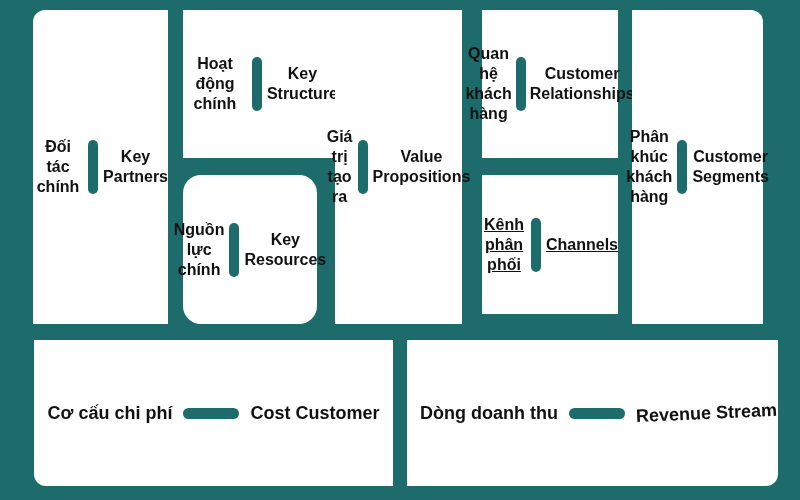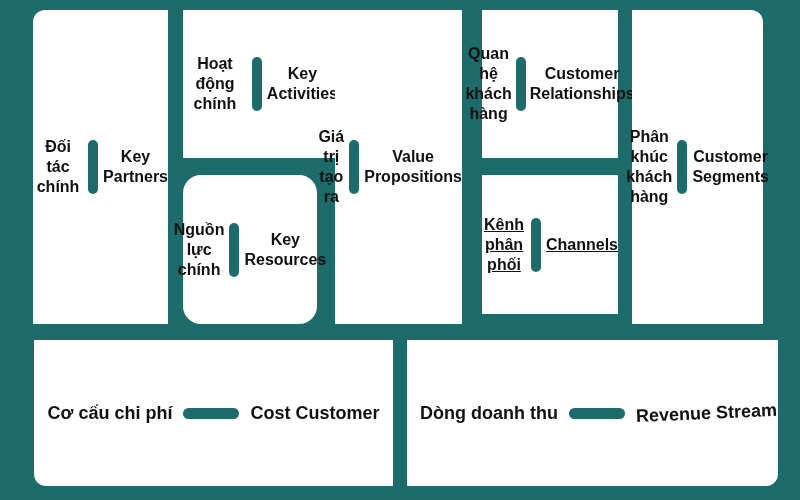--- a/index.html
+++ b/index.html
@@ -49,21 +49,21 @@
     align-items: center;
   }
   .box-row .label {
     font-size: 18px;
     white-space: nowrap;
   }
   
   .b-key-partners           { left: 33px;  top: 10px;  width: 135px; height: 314px; border-radius: 12px 0 0 0; }
   .b-key-activities         { left: 183px; top: 10px;  width: 155px; height: 148px; }
   .b-key-resources          { left: 183px; top: 175px; width: 134px; height: 149px; border-radius: 18px; }
-  .b-value-propositions     { left: 335px; top: 10px;  width: 127px; height: 314px; justify-content: flex-end; }
+  .b-value-propositions     { left: 335px; top: 10px;  width: 127px; height: 314px; }
   .b-customer-relationships { left: 482px; top: 10px;  width: 136px; height: 148px; gap: 4px; }
   .b-channels               { left: 482px; top: 175px; width: 136px; height: 139px; text-decoration: underline; }
   .b-customer-segments      { left: 632px; top: 10px;  width: 131px; height: 314px; border-radius: 0 12px 0 0; }
   .b-cost-structure         { left: 34px;  top: 340px; width: 359px; height: 146px; border-radius: 0 0 0 12px; }
   .b-revenue-stream         { left: 407px; top: 340px; width: 359px; height: 146px; border-radius: 0 0 12px 0; padding-left: 12px; }
   .tilted { display: inline-block; transform: rotate(-2.5deg); }
 </style>
 </head>
 <body>
 
@@ -71,21 +71,21 @@
 
   <div class="box b-key-partners">
     <span class="label">Đối tác chính</span>
     <span class="v-pill"></span>
     <span class="label">Key Partners</span>
   </div>
 
   <div class="box b-key-activities">
     <span class="label">Hoạt động chính</span>
     <span class="v-pill"></span>
-    <span class="label">Key Activities</span>
+    <span class="label">Key Structure</span>
   </div>
 
   <div class="box b-key-resources">
     <span class="label">Nguồn lực chính</span>
     <span class="v-pill"></span>
     <span class="label">Key Resources</span>
   </div>
 
   <div class="box b-value-propositions">
     <span class="label">Giá trị tạo ra</span>

